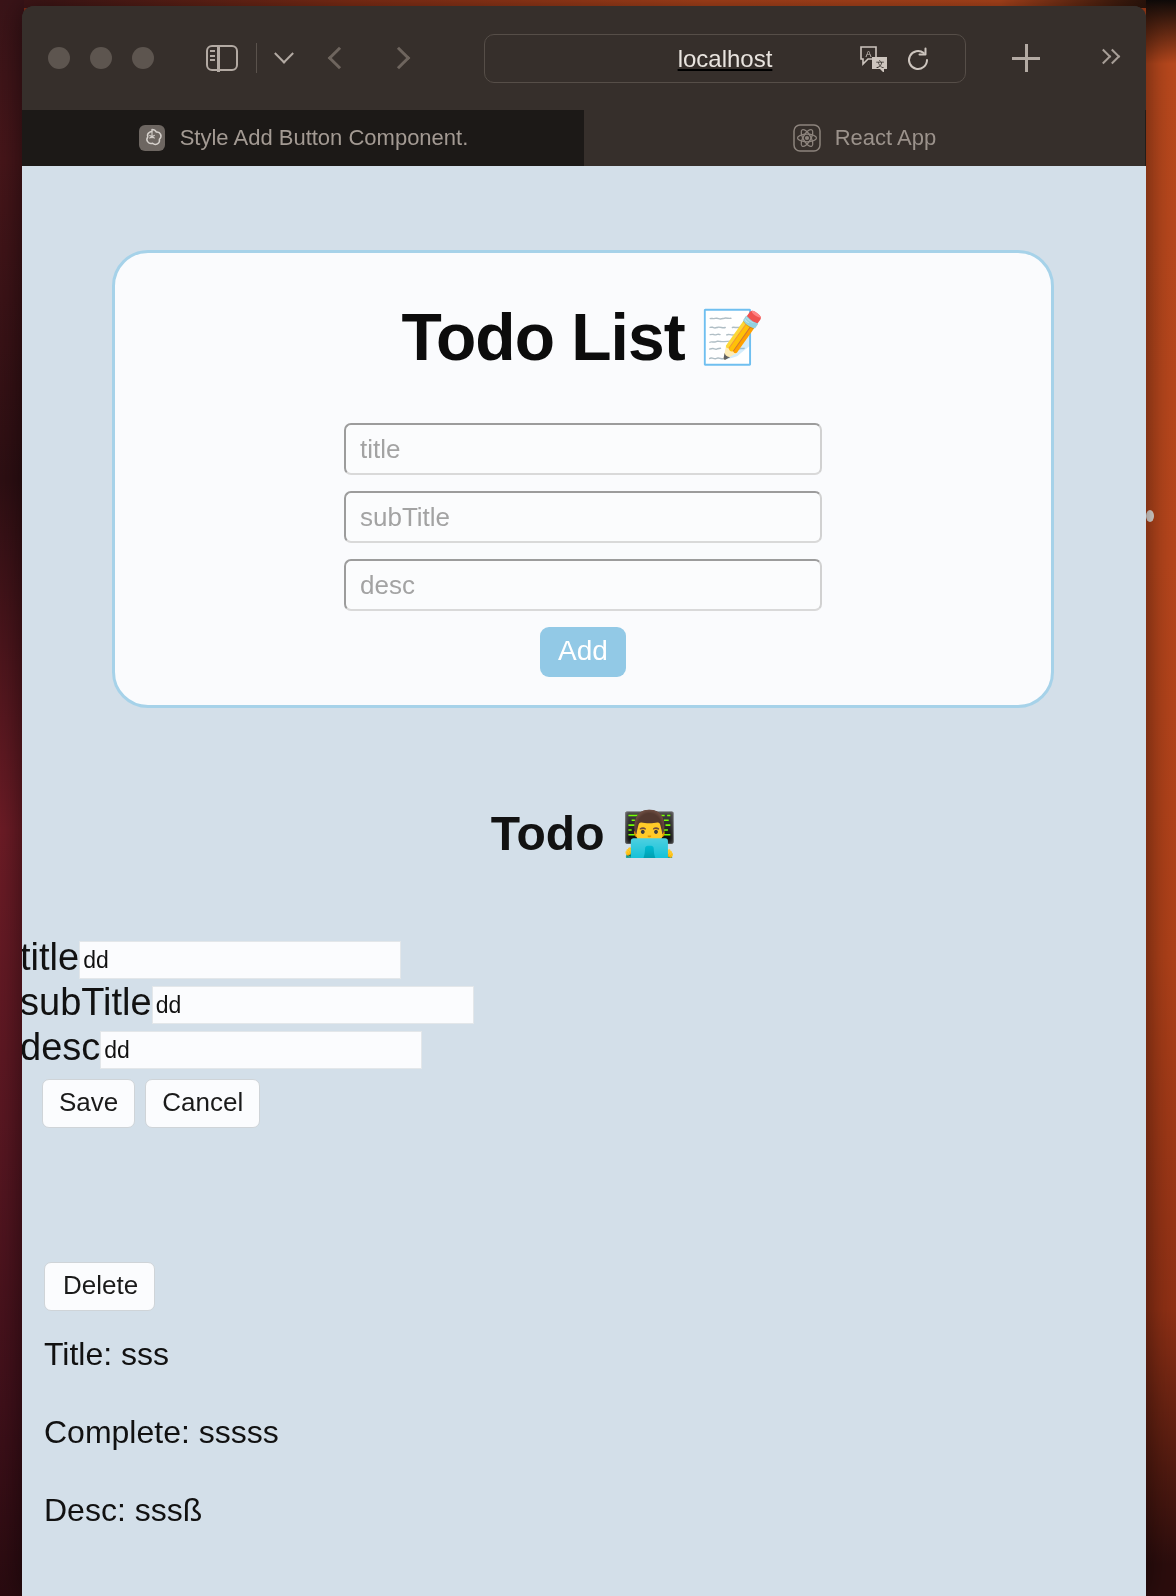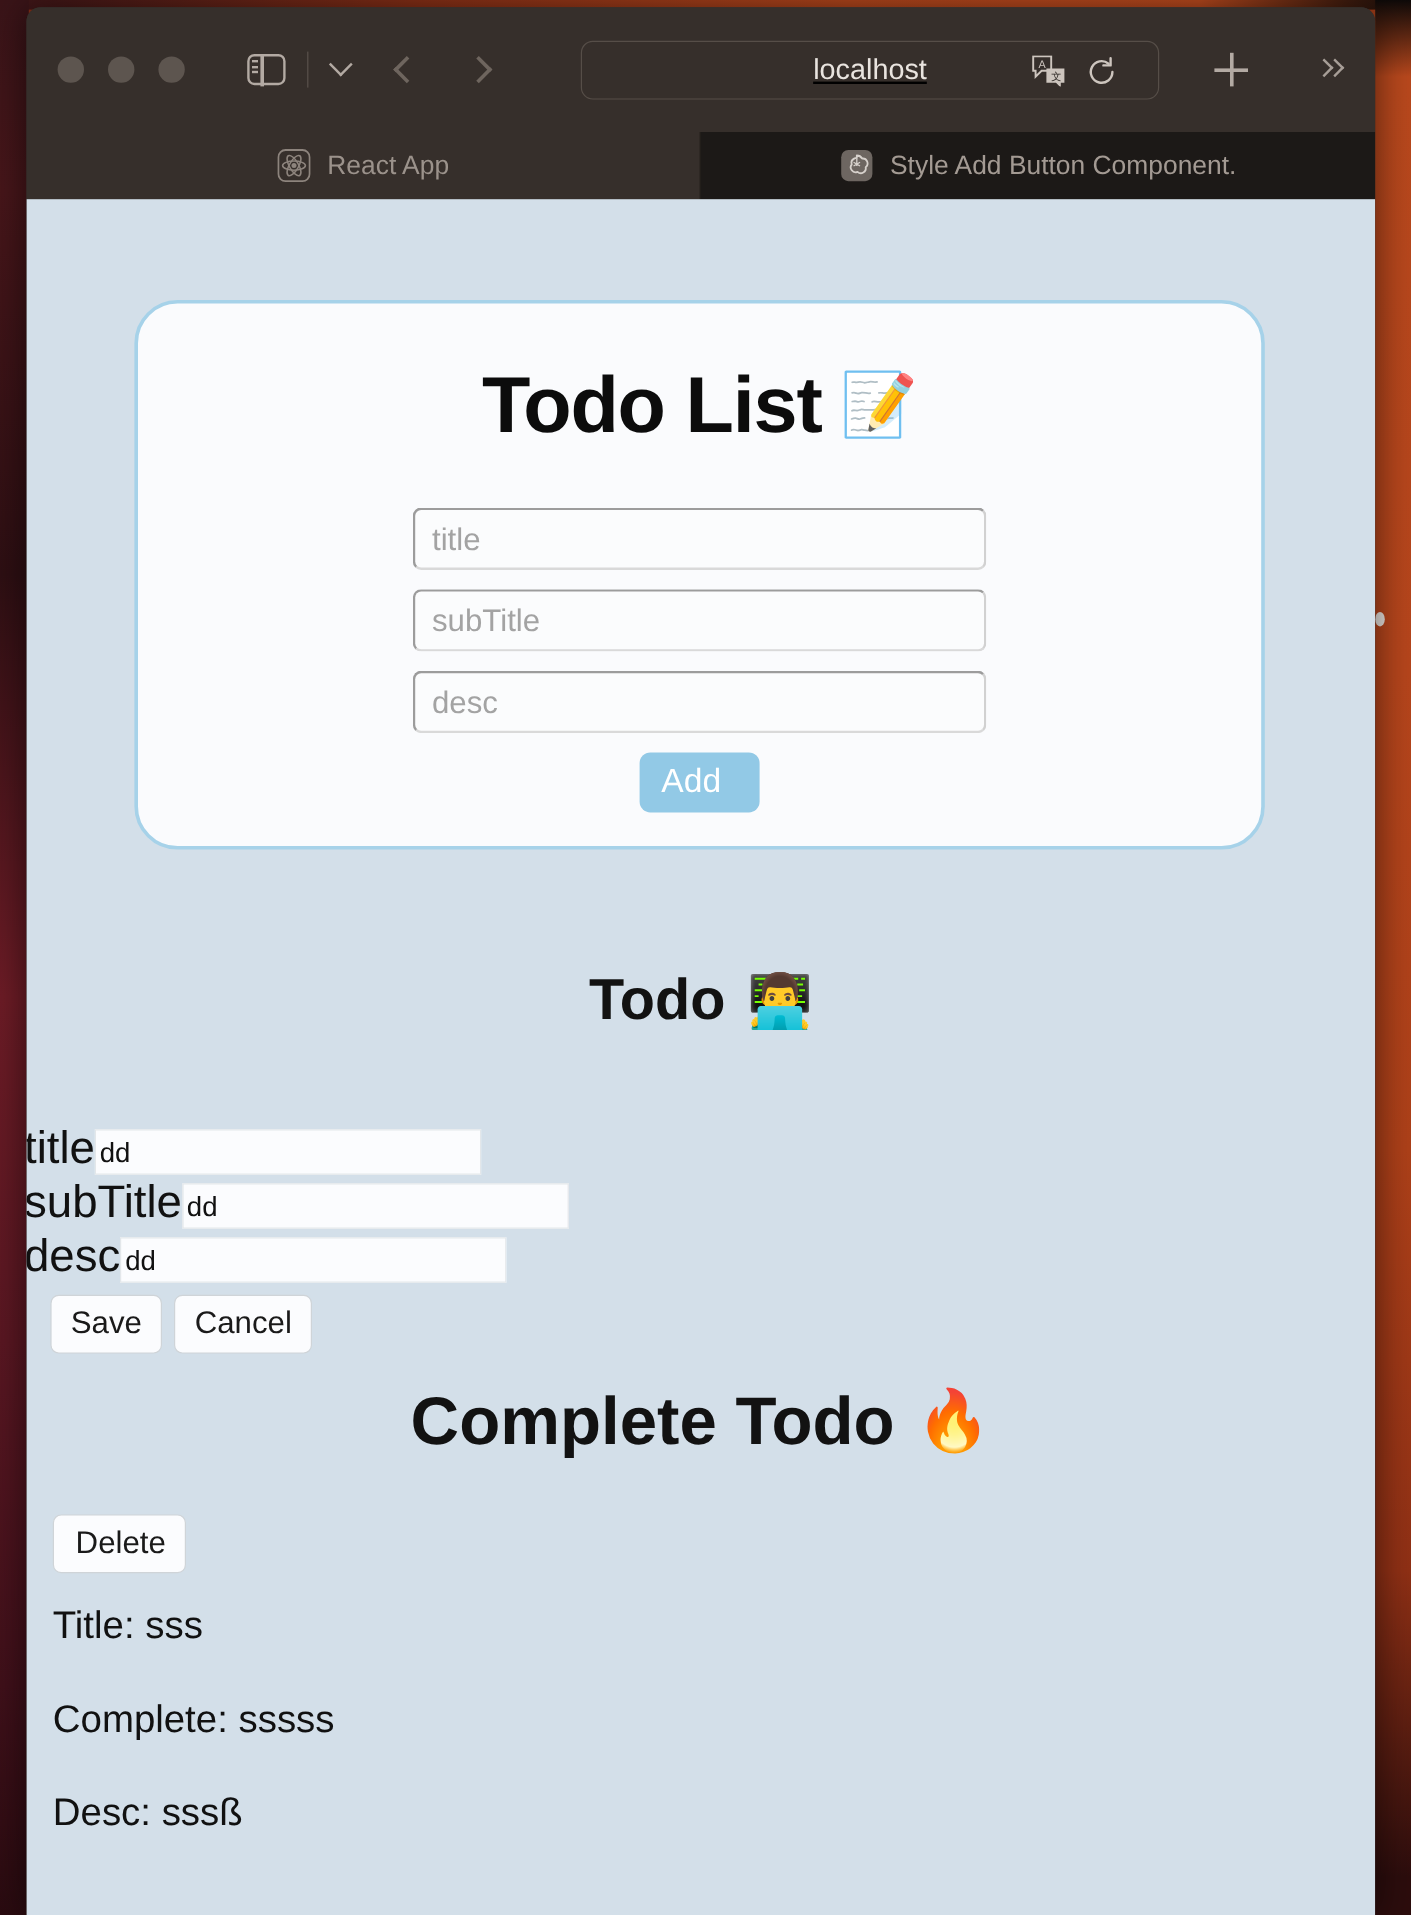--- a/index.html
+++ b/index.html
@@ -161,21 +161,21 @@
     outline: none;
   }
   .card-input::placeholder { color: #a3a3a3; }
   #input-title { margin-top: 48px; }
 
   #add-button {
     display:block; margin: 16px auto 0 auto;
     background: #92c9e6; color: #ffffff;
     border: none; border-radius: 9px;
     font-size: 28px;
-    padding: 8px 32px 10px 18px;
+    padding: 8px 18px 10px 18px;
     font-family: "Liberation Sans", sans-serif;
     cursor: pointer;
   }
 
   
   .section-heading {
     margin: 0; text-align: center;
     font-weight: bold; color: #121212;
     display: flex; align-items: center; justify-content: center; gap: 18px;
   }
@@ -273,39 +273,39 @@
       </div>
 
       <div id="new-tab-btn"></div>
       <div id="overflow-btn">
         <span></span>
         <span></span>
       </div>
     </div>
 
     <div id="tab-strip">
+
+      <div class="tab" id="tab-gpt">
+        <svg class="tab-favicon" viewBox="0 0 28 28">
+          <rect x="1" y="1" width="26" height="26" rx="6" fill="#6d6661"></rect>
+          <path d="M14 5.6c2 0 3.6 1 4.4 2.5 1.8-.2 3.5.7 4.2 2.3.8 1.8.2 3.7-1.2 4.9.4 1.8-.4 3.6-2 4.5-1.6.9-3.5.6-4.8-.6-1.7.7-3.7.2-4.8-1.3-1.2-1.5-1.1-3.5 0-4.9-.6-1.7 0-3.6 1.6-4.6.8-.5 1.7-.8 2.6-.8z" fill="none" stroke="#d6d1cc" stroke-width="1.5" stroke-linejoin="round"></path>
+          <path d="M11.3 11.2l5.4 3.1M14 8.1v6.2M16.7 11.2l-5.4 3.1" fill="none" stroke="#d6d1cc" stroke-width="1.1"></path>
+        </svg>
+        <span>Style Add Button Component.</span>
+      </div>
 
       <div class="tab" id="tab-react">
         <svg class="tab-favicon" viewBox="0 0 28 28">
           <rect x="1" y="1" width="26" height="26" rx="6" fill="none" stroke="#8d847d" stroke-width="1.5"></rect>
           <circle cx="14" cy="14" r="2.1" fill="#8d847d"></circle>
           <ellipse cx="14" cy="14" rx="9.5" ry="3.8" fill="none" stroke="#8d847d" stroke-width="1.3"></ellipse>
           <ellipse cx="14" cy="14" rx="9.5" ry="3.8" fill="none" stroke="#8d847d" stroke-width="1.3" transform="rotate(60 14 14)"></ellipse>
           <ellipse cx="14" cy="14" rx="9.5" ry="3.8" fill="none" stroke="#8d847d" stroke-width="1.3" transform="rotate(120 14 14)"></ellipse>
         </svg>
         <span>React App</span>
-      </div>
-
-      <div class="tab" id="tab-gpt">
-        <svg class="tab-favicon" viewBox="0 0 28 28">
-          <rect x="1" y="1" width="26" height="26" rx="6" fill="#6d6661"></rect>
-          <path d="M14 5.6c2 0 3.6 1 4.4 2.5 1.8-.2 3.5.7 4.2 2.3.8 1.8.2 3.7-1.2 4.9.4 1.8-.4 3.6-2 4.5-1.6.9-3.5.6-4.8-.6-1.7.7-3.7.2-4.8-1.3-1.2-1.5-1.1-3.5 0-4.9-.6-1.7 0-3.6 1.6-4.6.8-.5 1.7-.8 2.6-.8z" fill="none" stroke="#d6d1cc" stroke-width="1.5" stroke-linejoin="round"></path>
-          <path d="M11.3 11.2l5.4 3.1M14 8.1v6.2M16.7 11.2l-5.4 3.1" fill="none" stroke="#d6d1cc" stroke-width="1.1"></path>
-        </svg>
-        <span>Style Add Button Component.</span>
       </div>
     </div>
 
     <div id="viewport">
 
       <div id="todo-card">
         <h1 id="card-title">
           <span>Todo List</span>
           <span class="emoji">📝</span>
         </h1>
@@ -335,24 +335,20 @@
           <span class="edit-label">desc</span>
           <input class="edit-input" id="edit-input-desc" value="dd" style="">
         </div>
 
         <div id="form-buttons">
           <button class="plain-button">Save</button>
           <button class="plain-button">Cancel</button>
         </div>
       </div>
 
-      <h2 class="section-heading" id="complete-heading">
-        <span>Complete Todo</span>
-        <span class="emoji">🔥</span>
-      </h2>
 
       <button class="plain-button" id="delete-button">Delete</button>
 
       <div class="complete-line" id="complete-title">Title: sss</div>
       <div class="complete-line" id="complete-subtitle">Complete: sssss</div>
       <div class="complete-line" id="complete-desc">Desc: sssß</div>
 
     </div>
   </div>
 </div>

